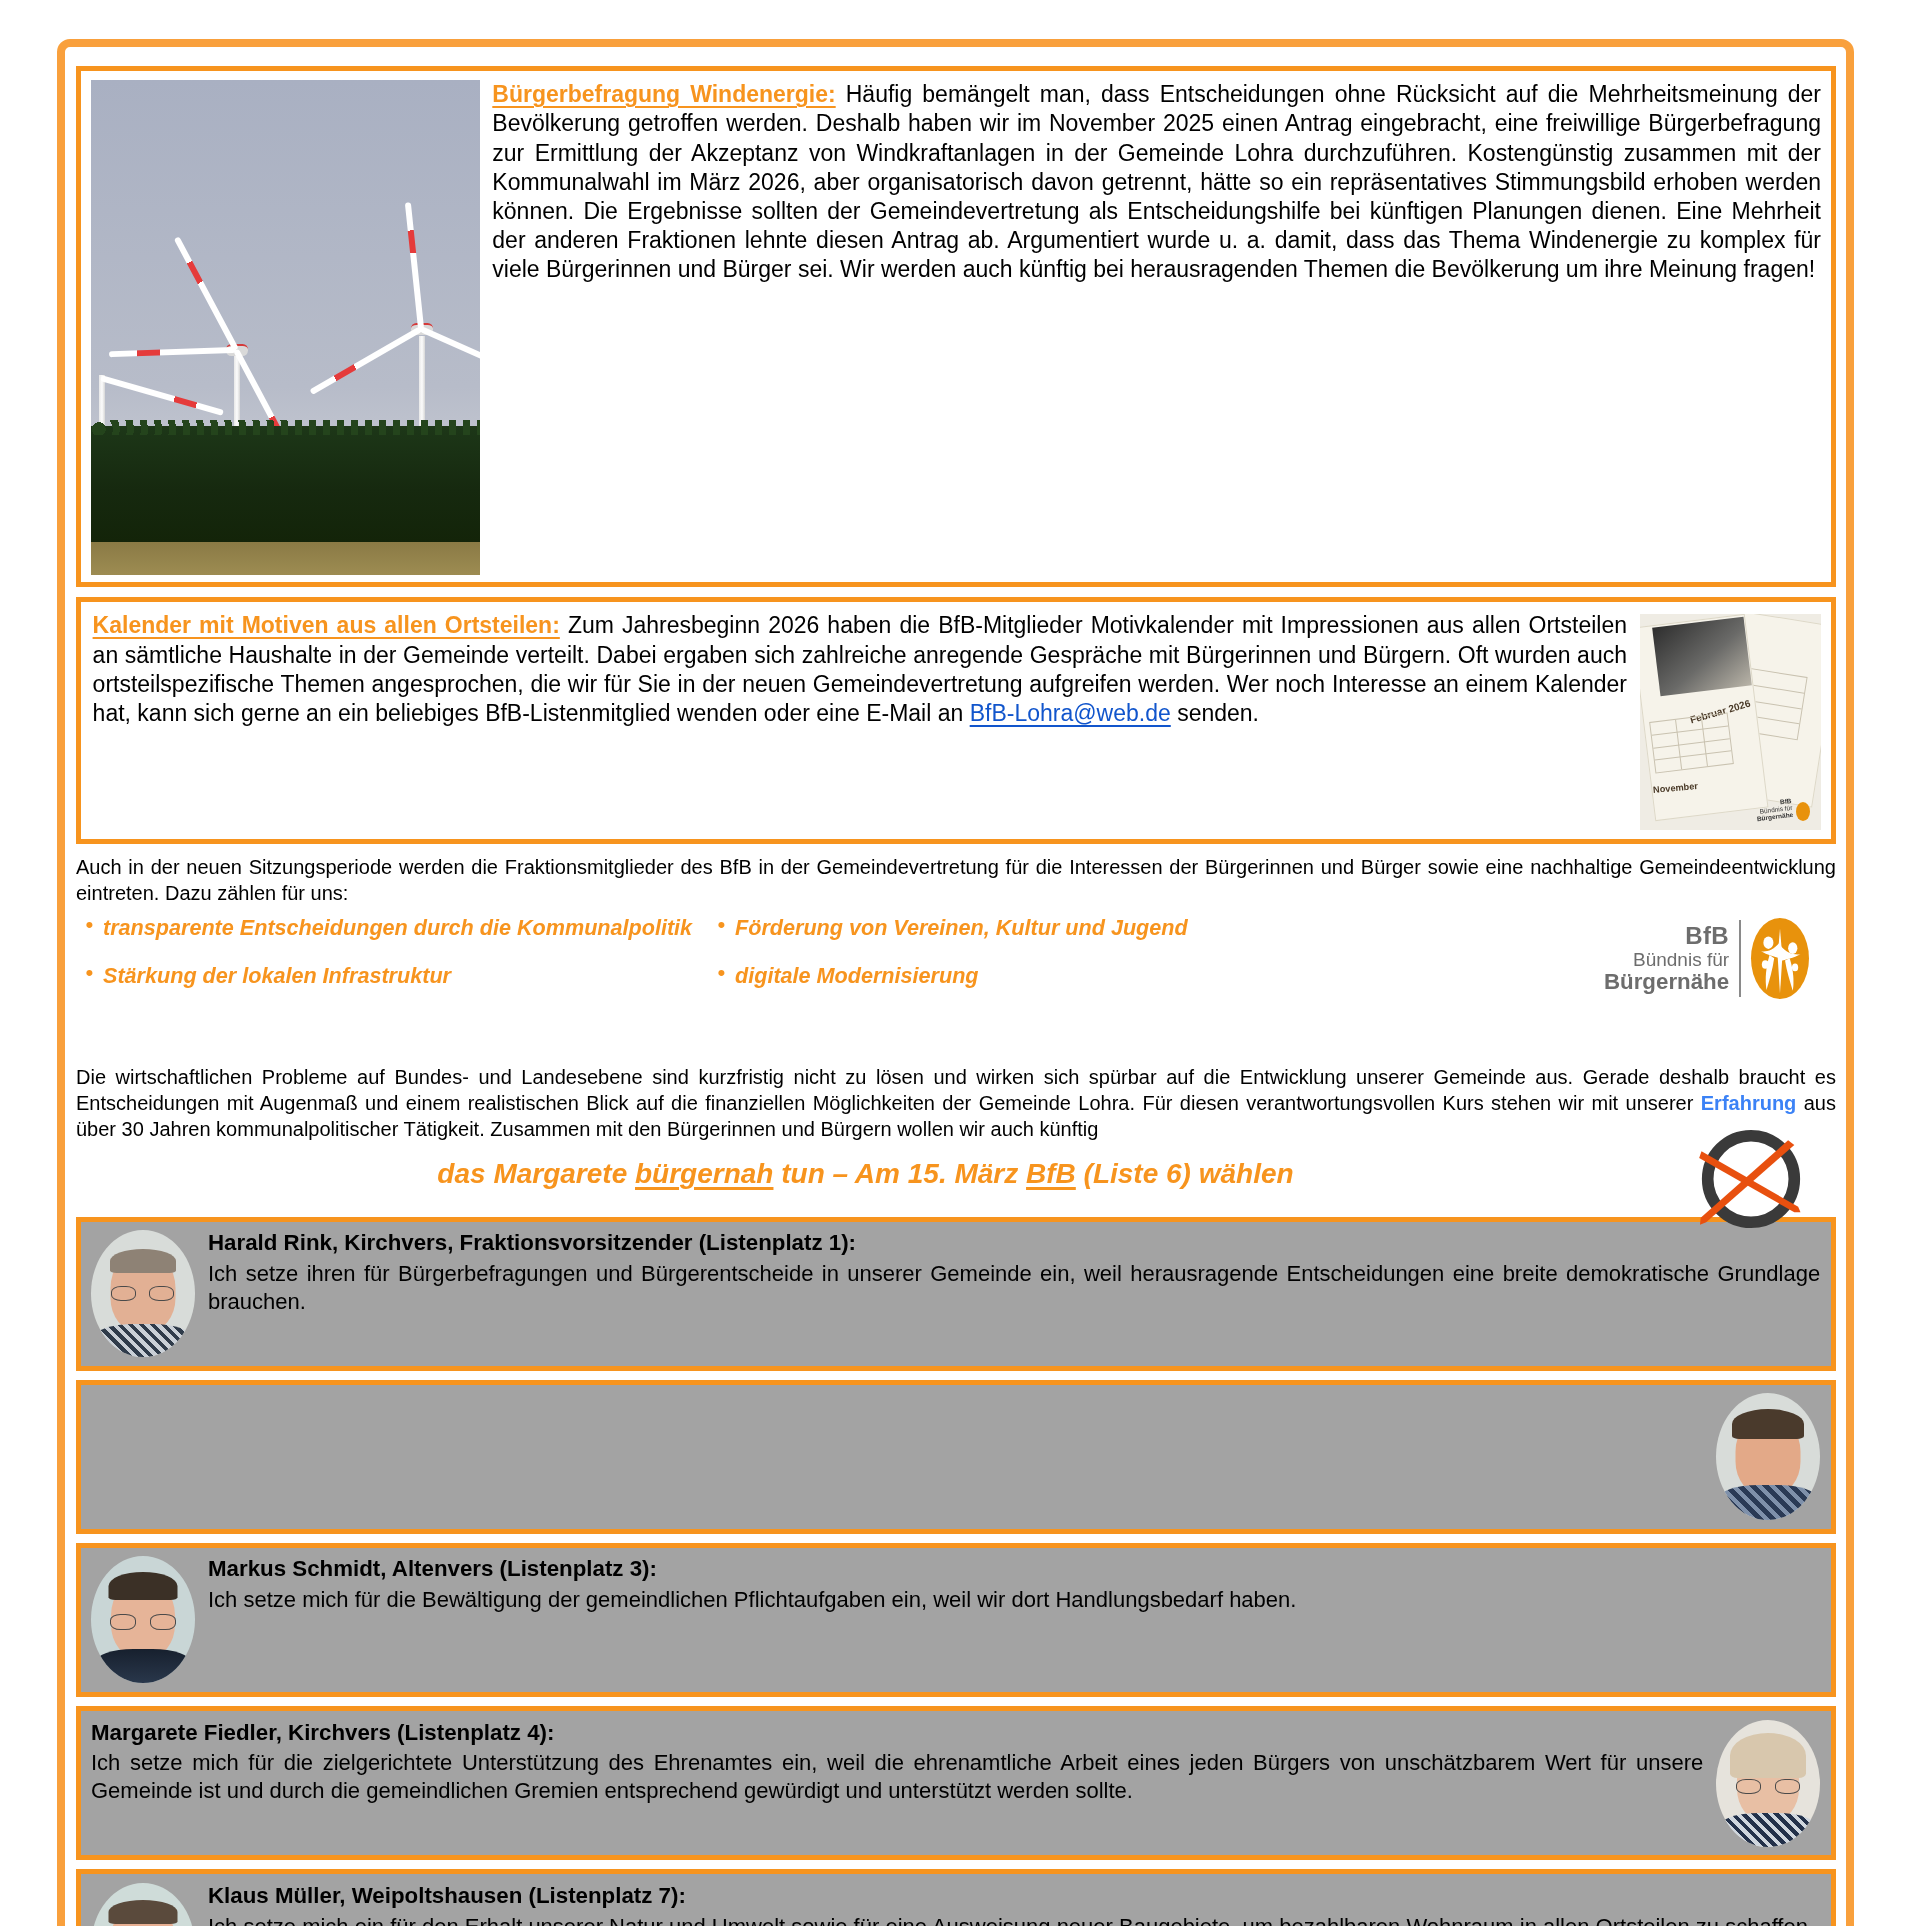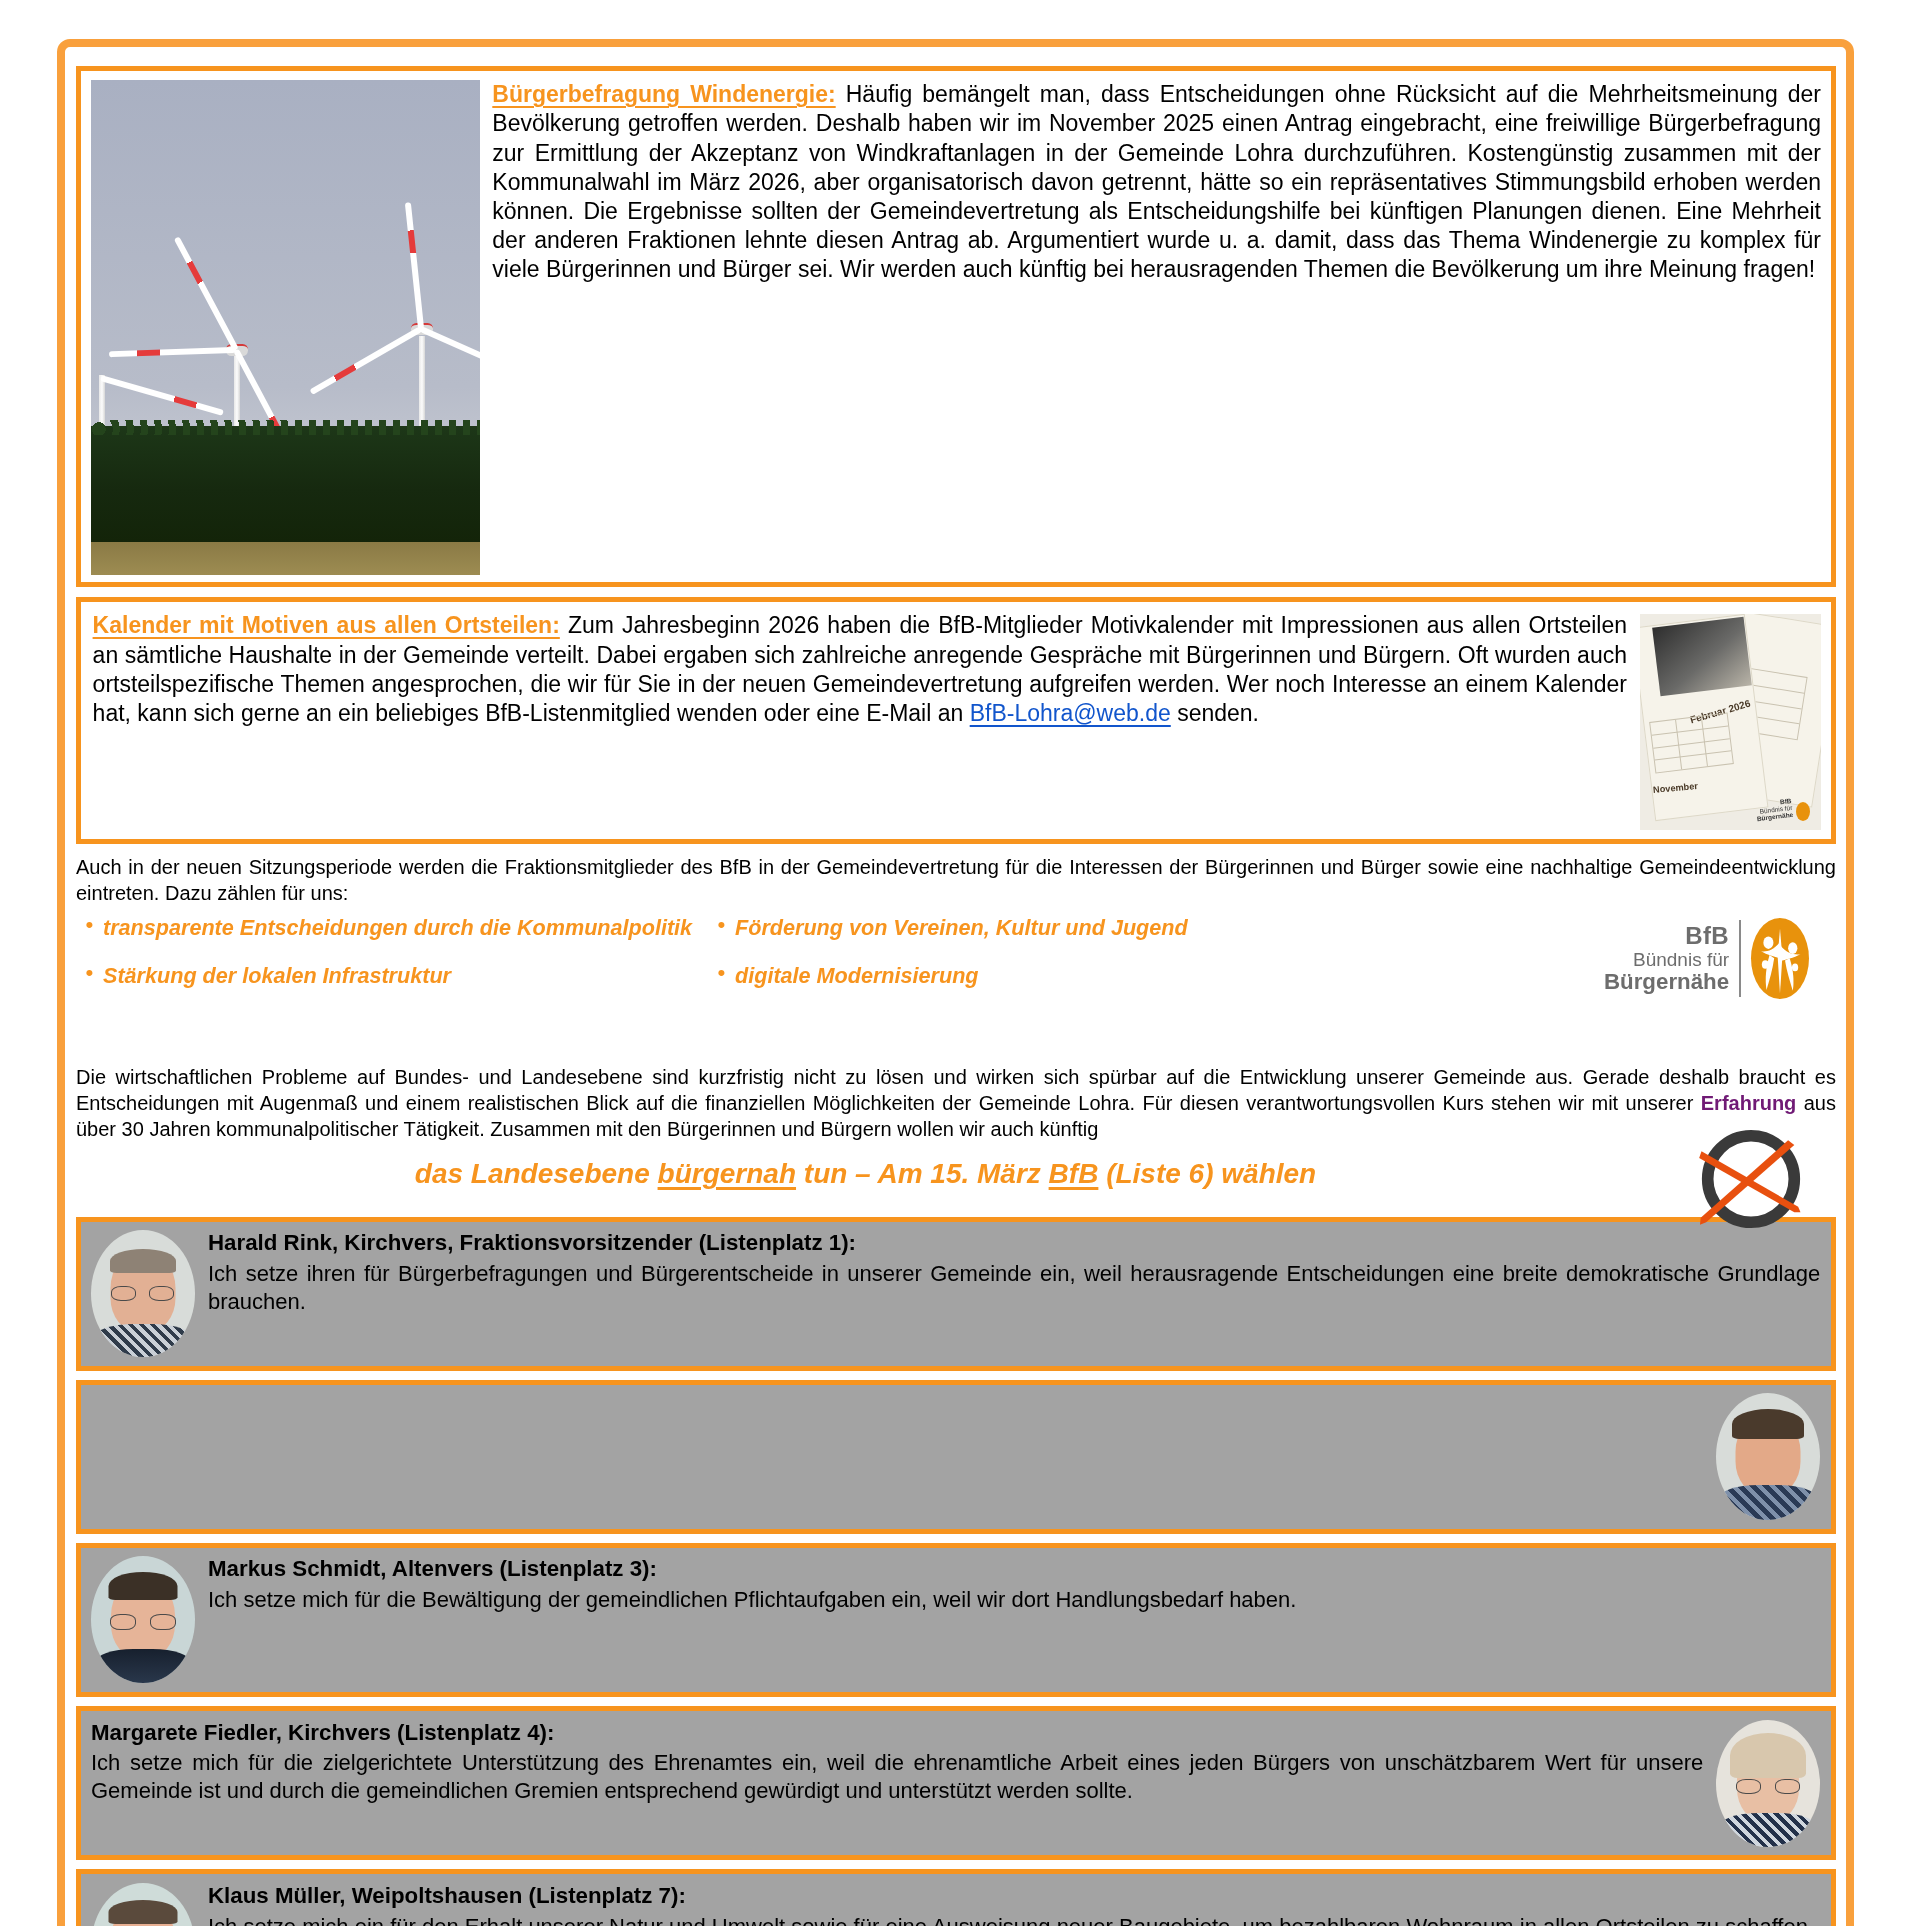--- a/index.html
+++ b/index.html
@@ -86,21 +86,21 @@
   .caltxt{position:absolute;font-size:8px;color:#4a3a28;font-weight:bold;}
   .calgrid{position:absolute;border:0.4px solid #c9c2b0;}
   .calgrid div{position:absolute;background:#c9c2b0;}
   .calbfb{position:absolute;font-size:6.5px;color:#333;font-weight:bold;line-height:1.05;}
   .caldot{position:absolute;border-radius:50%;background:#E8920C;}
 
   
   .para{
     font-size:20px;line-height:1.30;text-align:justify;margin:3.1px 0 7.7px 0;
   }
-  .orangeword{color:#701a75;font-weight:bold;}
+  .orangeword{color:#3b82f6;font-weight:bold;}
 
   
   .bulletzone{position:relative;margin:5.4px 0 7px 0;min-height:143px;}
   .bcols{display:flex;width:1264px;}
   .bcol{width:632px;}
   .bul{display:flex;margin-bottom:20px;}
   .dot{width:27px;flex:0 0 27px;font-size:22.3px;line-height:1;text-align:center;color:#F7941E;}
   .btxt{
     font-size:21.6px;line-height:1.33;font-style:italic;font-weight:bold;color:#F7941E;
   }
@@ -279,21 +279,21 @@
         </div>
       </div>
     </div>
 
     <div class="para">
       <span>Die wirtschaftlichen Probleme auf Bundes- und Landesebene sind kurzfristig nicht zu lösen und wirken sich spürbar auf die Entwicklung unserer Gemeinde aus. Gerade deshalb braucht es Entscheidungen mit Augenmaß und einem realistischen Blick auf die finanziellen Möglichkeiten der Gemeinde Lohra. Für diesen verantwortungsvollen Kurs stehen wir mit unserer </span><span class="orangeword">Erfahrung</span><span> aus über 30 Jahren kommunalpolitischer Tätigkeit. Zusammen mit den Bürgerinnen und Bürgern wollen wir auch künftig</span>
     </div>
 
     <div class="sloganrow">
       <div class="slogan">
-        <span>das Landesebene </span><u>bürgernah</u><span> tun – Am 15. März </span><u>BfB</u><span> (Liste 6) wählen</span>
+        <span>das Margarete </span><u>bürgernah</u><span> tun – Am 15. März </span><u>BfB</u><span> (Liste 6) wählen</span>
       </div>
       <div class="xmark">
         <svg viewBox="0 0 300 300" xmlns="http://www.w3.org/2000/svg" aria-hidden="true">
           <circle cx="150" cy="150" r="112" fill="none" stroke="#3A3A3A" stroke-width="30"></circle>
           <path d="M22 78 L272 222 L278 236 L262 236 L16 96 Z" fill="#E8500F"></path>
           <path d="M262 62 L34 262 L18 268 L20 250 L246 50 Z" fill="#E8500F"></path>
         </svg>
       </div>
     </div>
 

